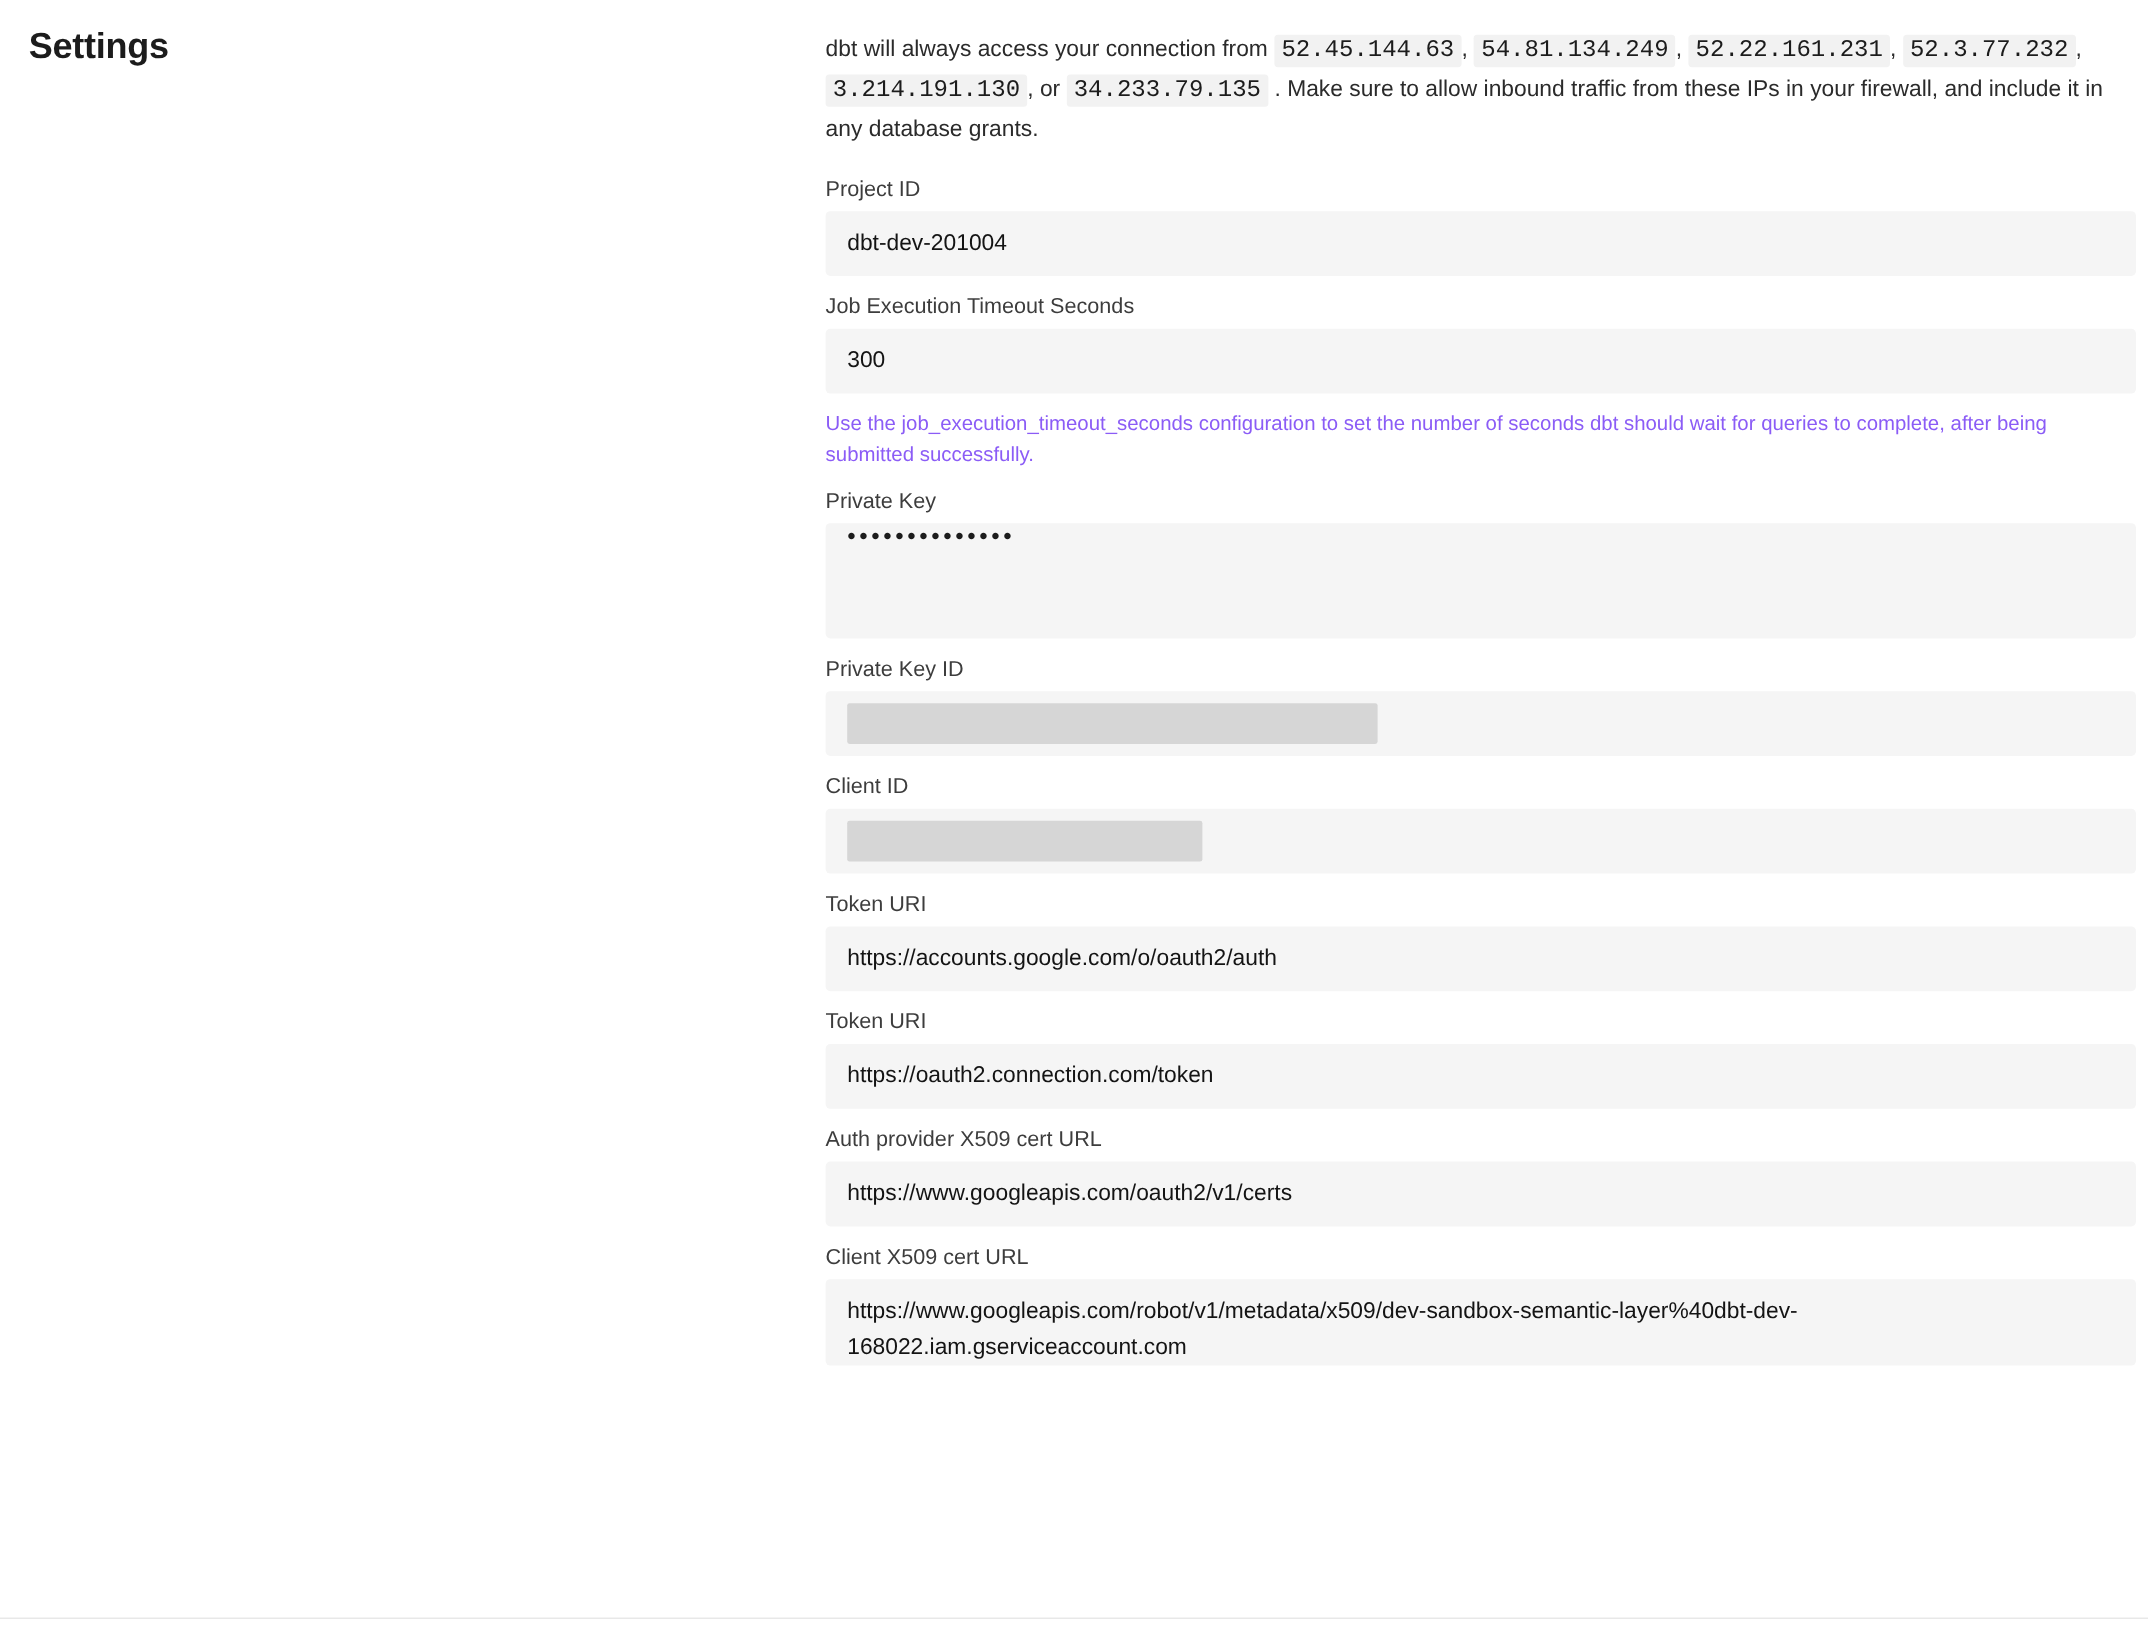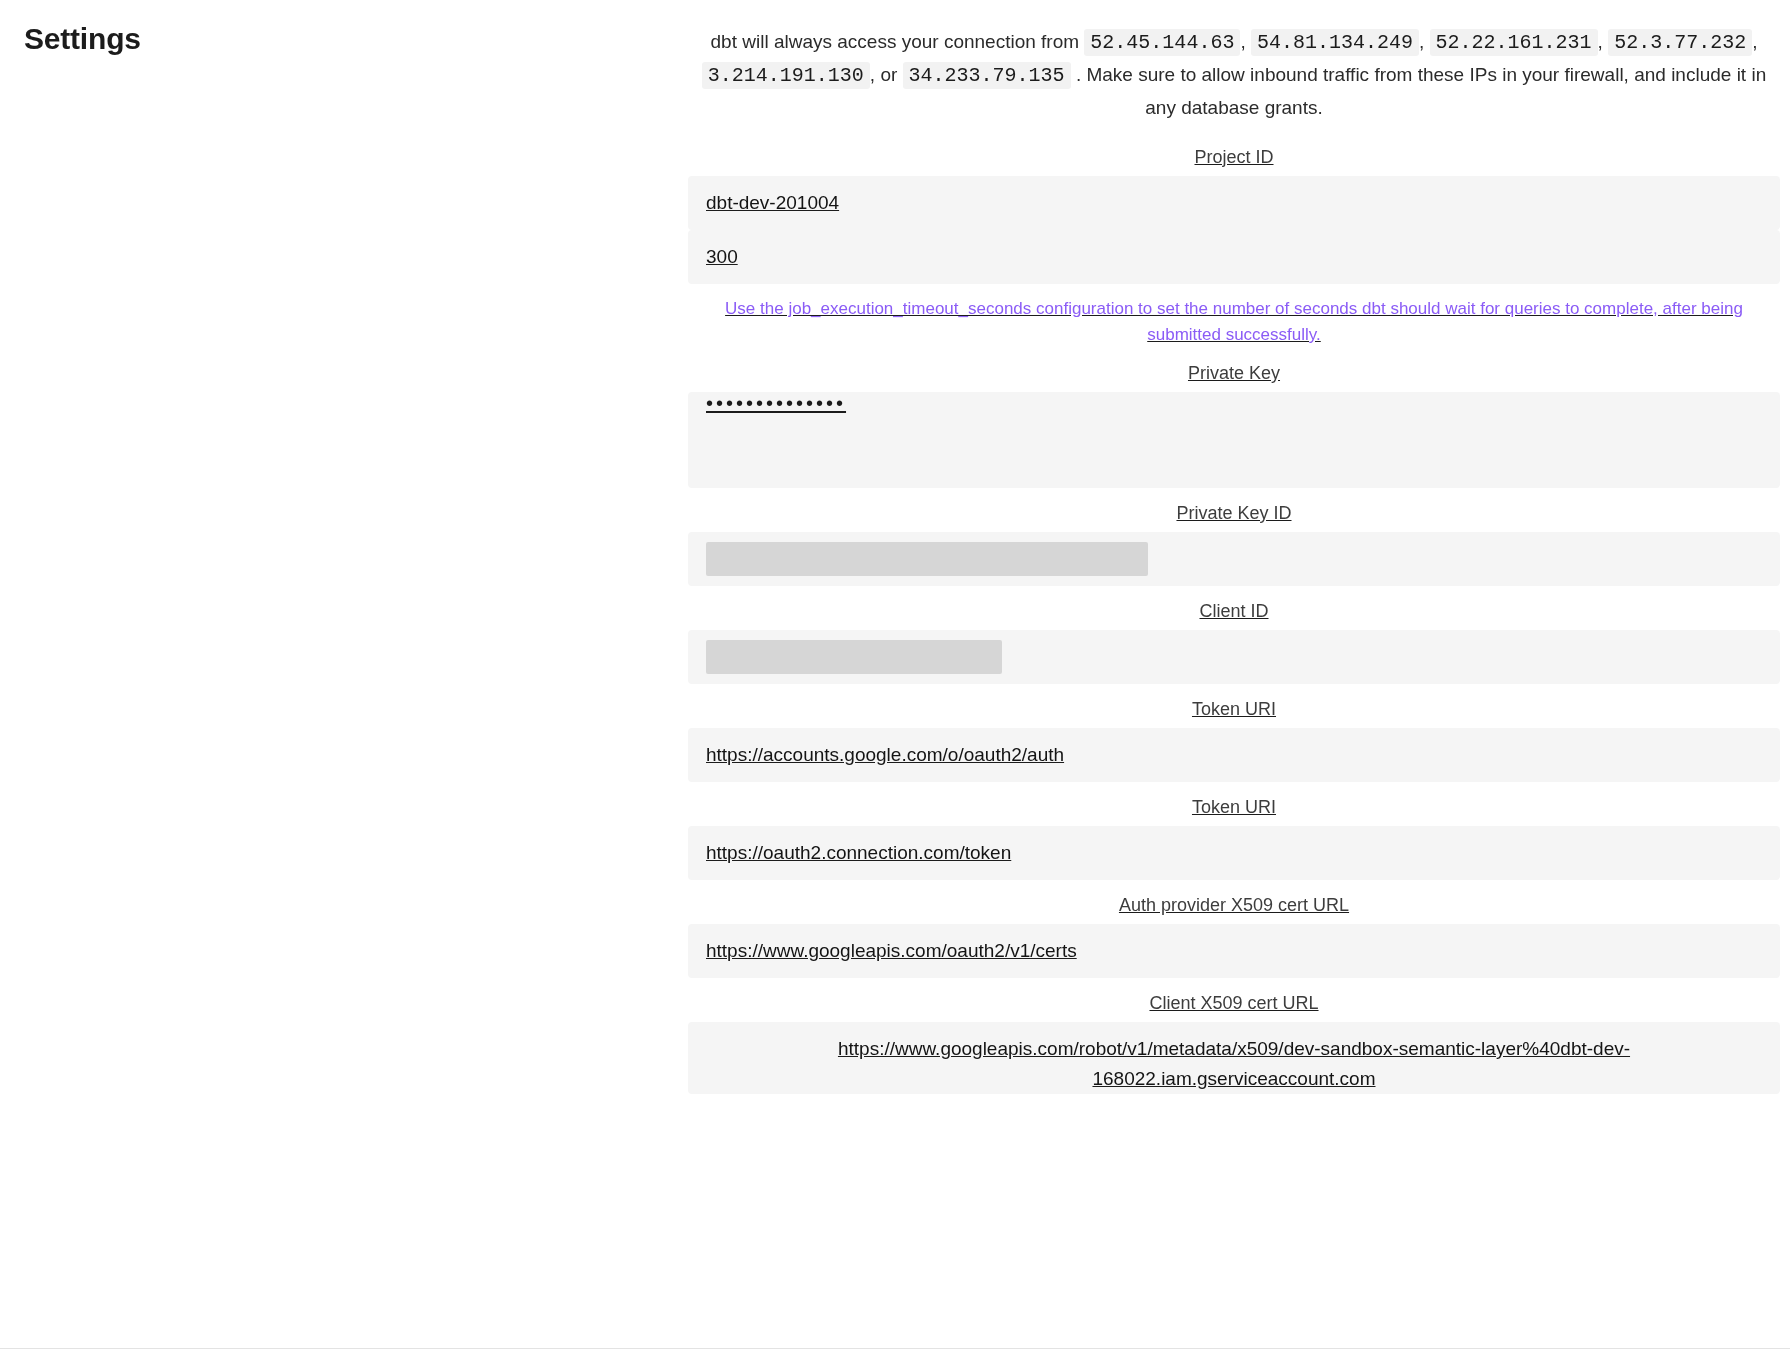--- a/index.html
+++ b/index.html
@@ -11,21 +11,20 @@
     background: #ffffff;
     font-family: "Liberation Sans", sans-serif;
     color: #1c1c1c;
     overflow: hidden;
   }
   .page {
     position: relative;
     width: 1790px;
     height: 1360px;
     background: #ffffff;
-    text-align: center;
   }
   .page-title {
     position: absolute;
     left: 24px;
     top: 22px;
     font-size: 30px;
     font-weight: 600;
     letter-spacing: -0.2px;
     color: #1c1c1c;
   }
@@ -42,21 +41,21 @@
     margin: 0 0 22px 0;
   }
   .ip {
     font-family: "Liberation Mono", monospace;
     font-size: 20px;
     background: #f2f2f2;
     border-radius: 3px;
     padding: 2px 6px;
     color: #1c1c1c;
   }
-  .field { margin-bottom: 0; text-decoration: underline; }
+  .field { margin-bottom: 0; }
   .label {
     font-size: 18px;
     color: #3d3d3d;
     margin: 14px 0 8px 0;
     line-height: 22px;
   }
   .input {
     width: 100%;
     background: #f5f5f5;
     border: none;
@@ -119,20 +118,21 @@
   <div class="content">
 
     <p class="intro"><span>dbt will always access your connection from</span> <span class="ip">52.45.144.63</span><span>,</span> <span class="ip">54.81.134.249</span><span>,</span> <span class="ip">52.22.161.231</span><span>,</span> <span class="ip">52.3.77.232</span><span>,</span> <span class="ip">3.214.191.130</span><span>, or</span> <span class="ip">34.233.79.135</span> <span>. Make sure to allow inbound traffic from these IPs in your firewall, and include it in any database grants.</span></p>
 
     <div class="field">
       <div class="label">Project ID</div>
       <div class="input">dbt-dev-201004</div>
     </div>
 
     <div class="field">
+      <div class="label">Job Execution Timeout Seconds</div>
       <div class="input">300</div>
       <div class="helper">Use the job_execution_timeout_seconds configuration to set the number of seconds dbt should wait for queries to complete, after being submitted successfully.</div>
     </div>
 
     <div class="field">
       <div class="label">Private Key</div>
       <div class="input tall masked">
         <span class="dots">••••••••••••••</span>
       </div>
     </div>

